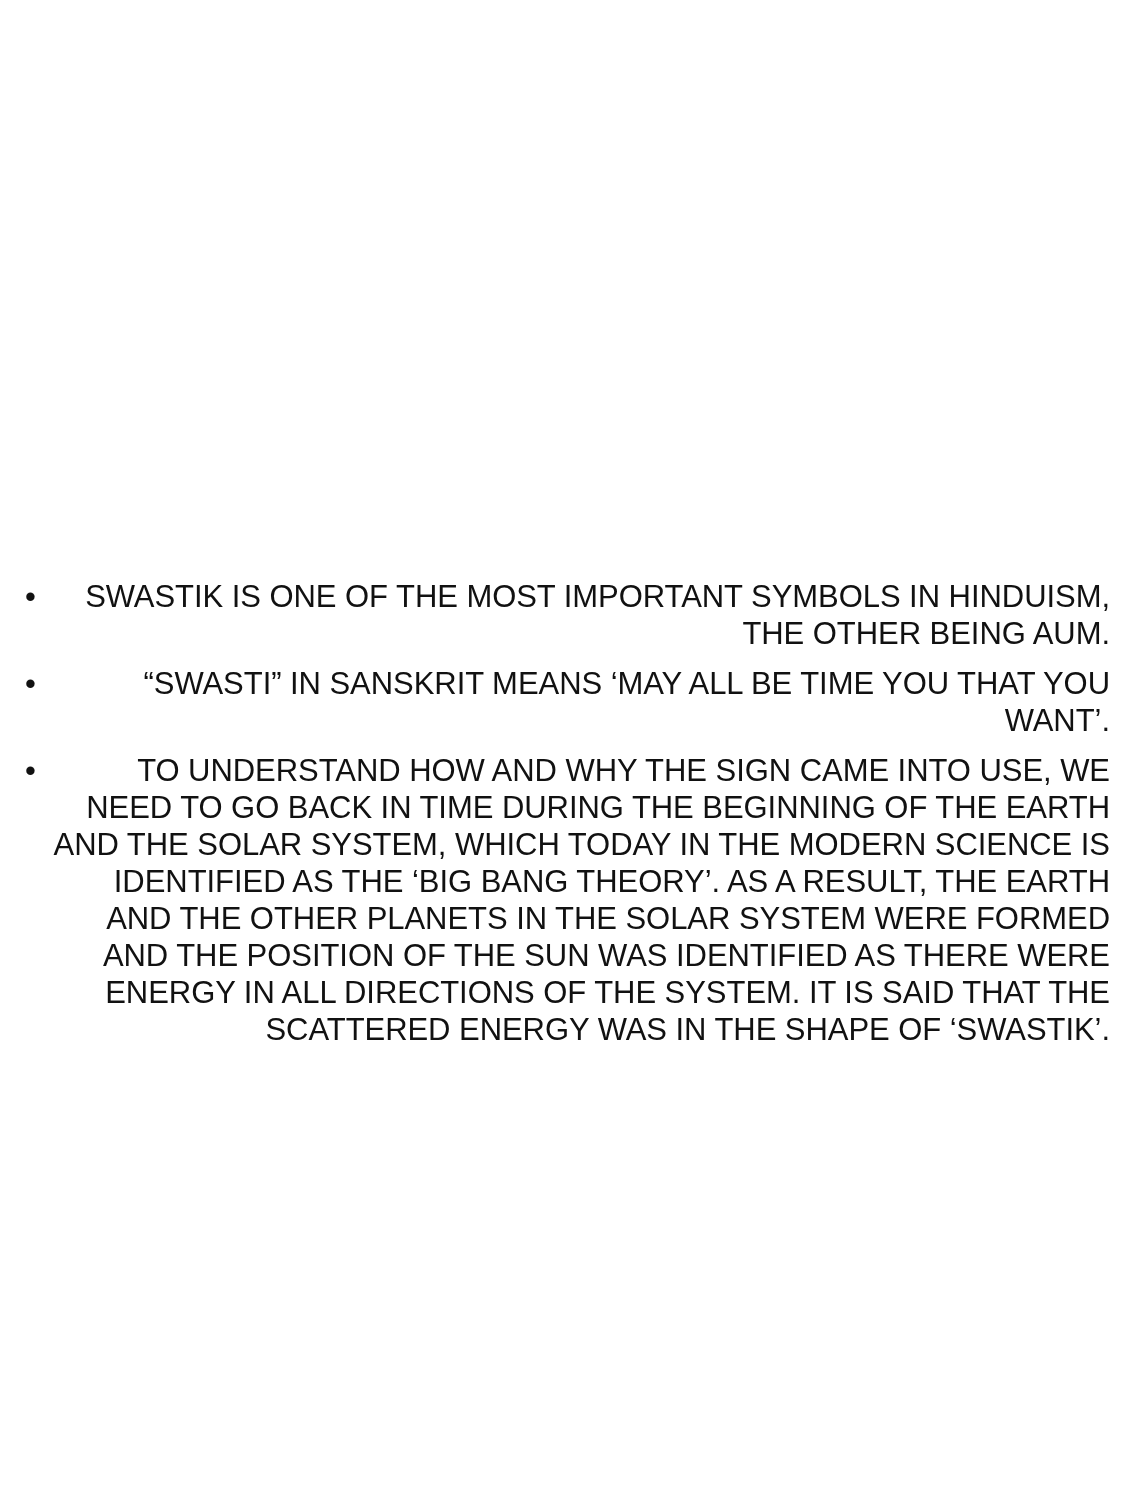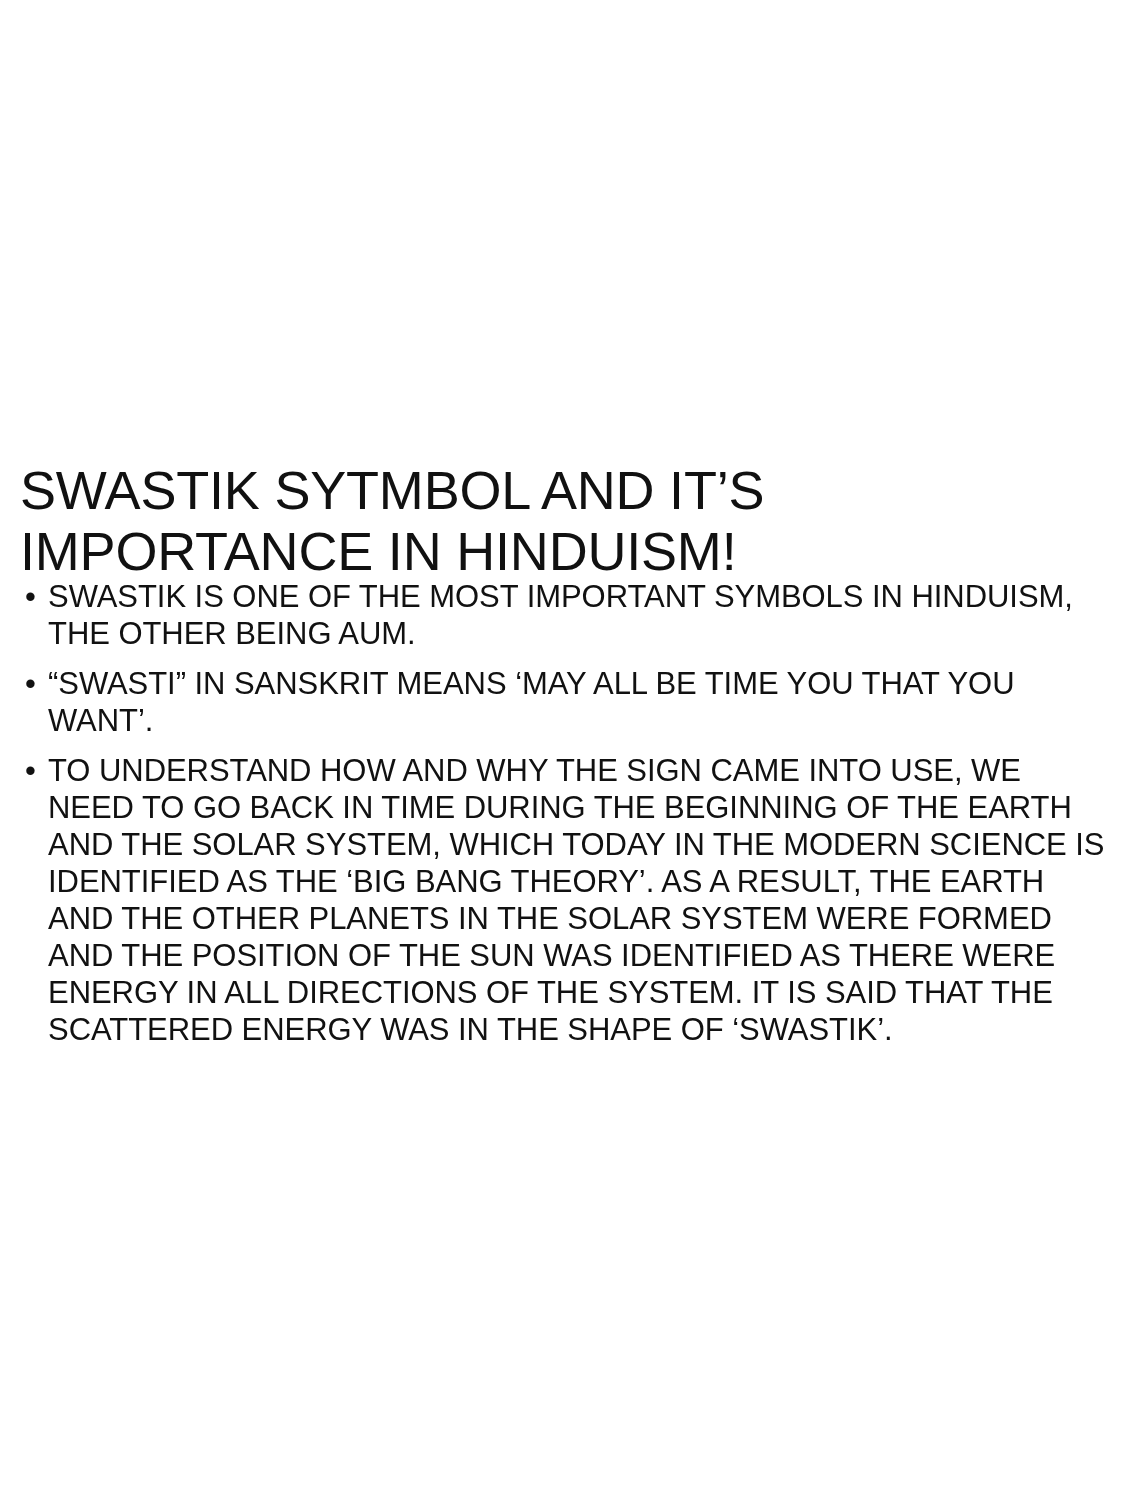--- a/index.html
+++ b/index.html
@@ -70,28 +70,28 @@
     left: 5px;
     top: 0;
     width: 20px;
     font-size: 31px;
     line-height: 37px;
     color: #111111;
   }
 
   .bullet-text {
     display: block;
+    text-align: right;
   }
 </style>
 </head>
 <body>
 
 <div class="slide">
 
-  <h1 class="slide-title">SWASTIK SYTMBOL AND IT’S IMPORTANCE IN HINDUISM!</h1>
 
   <ul class="body-list">
 
     <li class="bullet-item">
       <span class="bullet-marker">•</span>
       <span class="bullet-text">SWASTIK IS ONE OF THE MOST IMPORTANT SYMBOLS IN HINDUISM, THE OTHER BEING AUM.</span>
     </li>
 
     <li class="bullet-item">
       <span class="bullet-marker">•</span>

